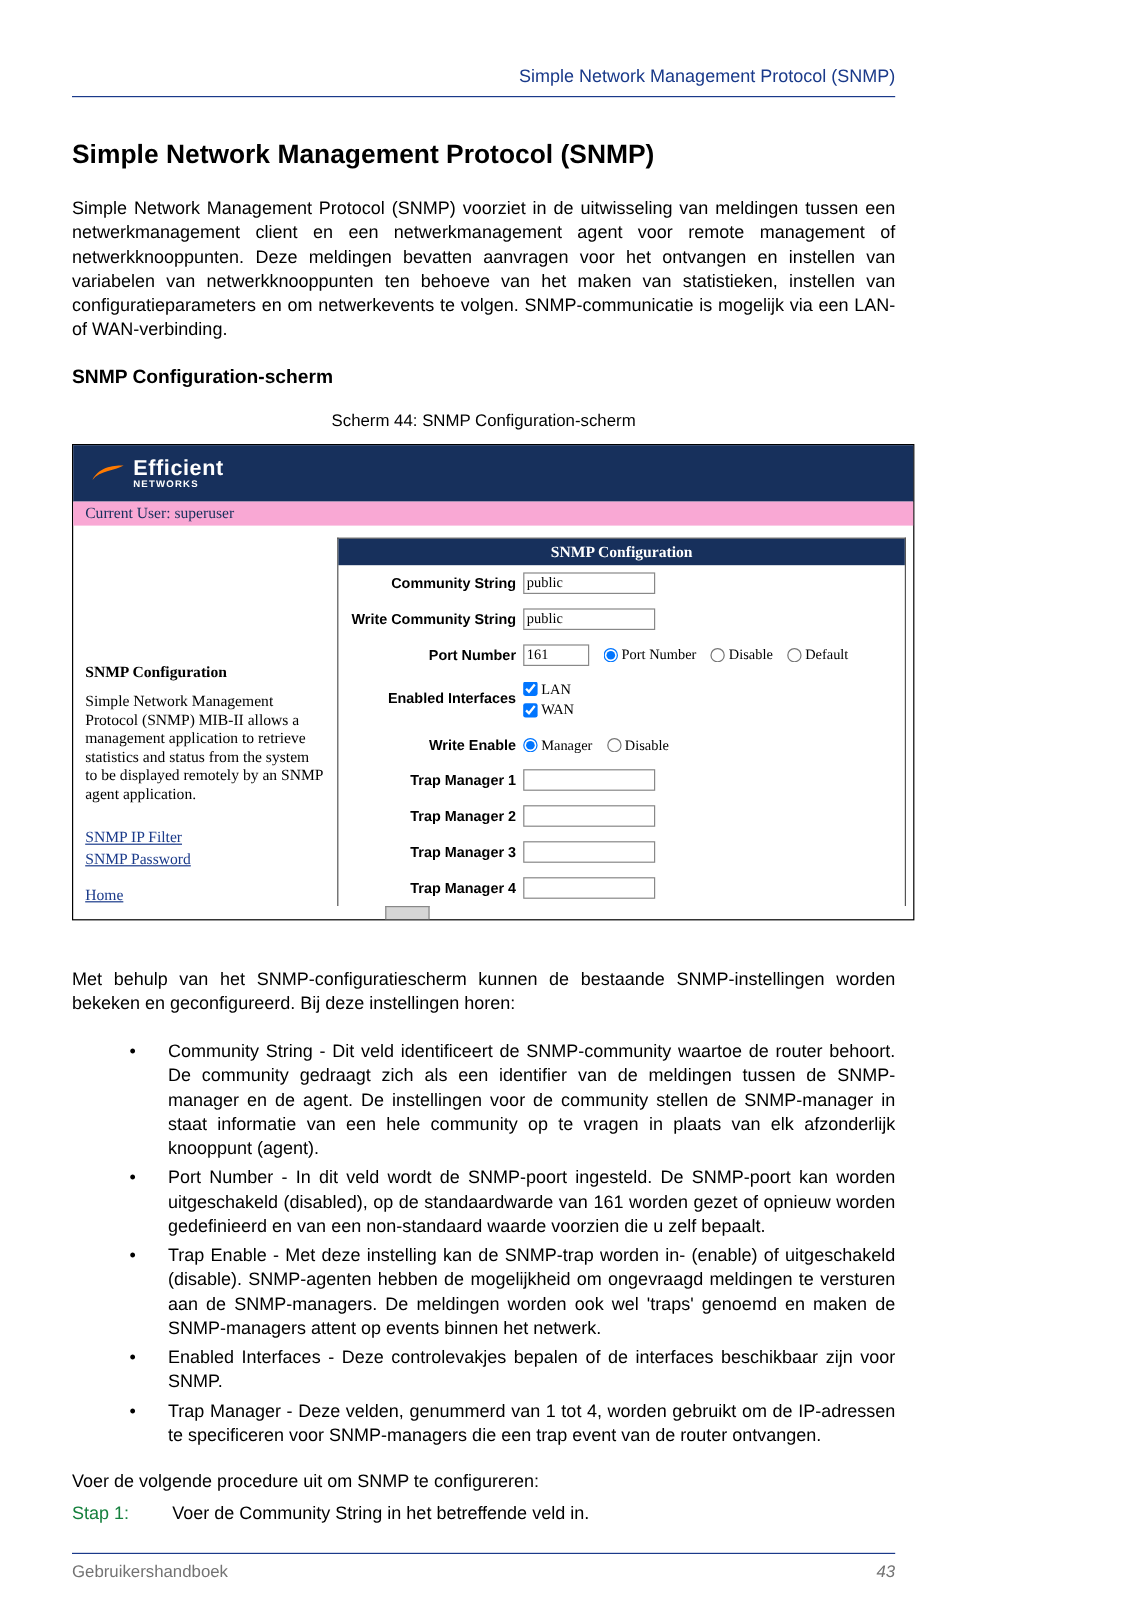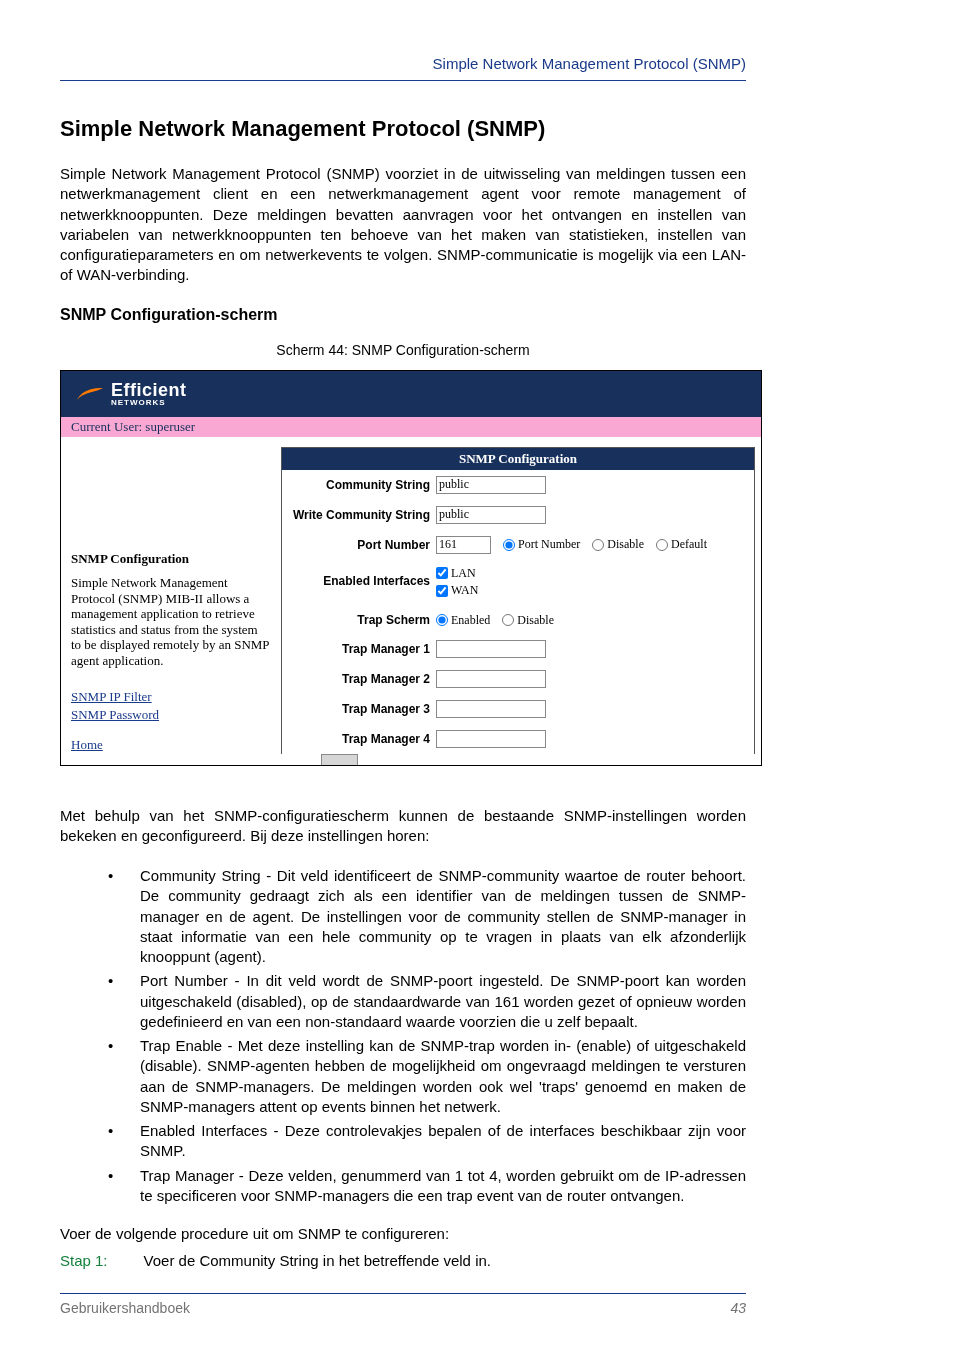--- a/index.html
+++ b/index.html
@@ -312,24 +312,24 @@
                     <span>LAN</span>
                   </label></div>
               <div><label class="inline-check">
                     <input type="checkbox" checked="" style="">
                     <span>WAN</span>
                   </label></div>
             </div>
           </div>
 
           <div class="form-row">
-            <div class="form-label">Trap Scherm</div>
+            <div class="form-label">Write Enable</div>
             <label class="inline-radio" style="margin-left:0">
                 <input type="radio" name="te" checked="" style="">
-                <span>Enabled</span>
+                <span>Manager</span>
               </label>
             <label class="inline-radio">
                 <input type="radio" name="te" style="">
                 <span>Disable</span>
               </label>
           </div>
 
           <div class="form-row">
             <div class="form-label">Trap Manager 1</div>
             <input class="text-input" type="text" value="" style="">

